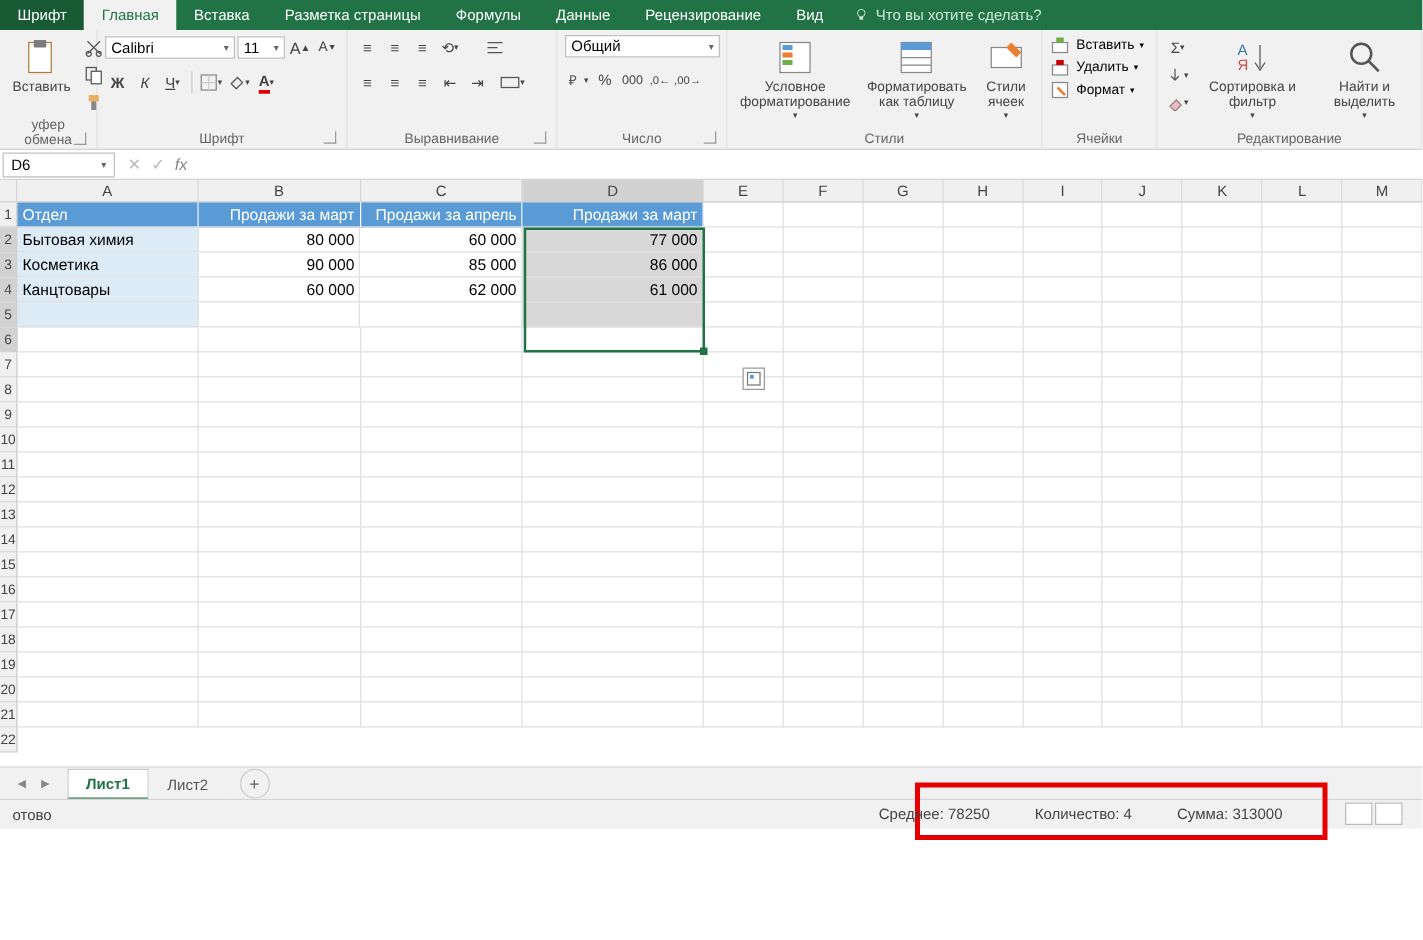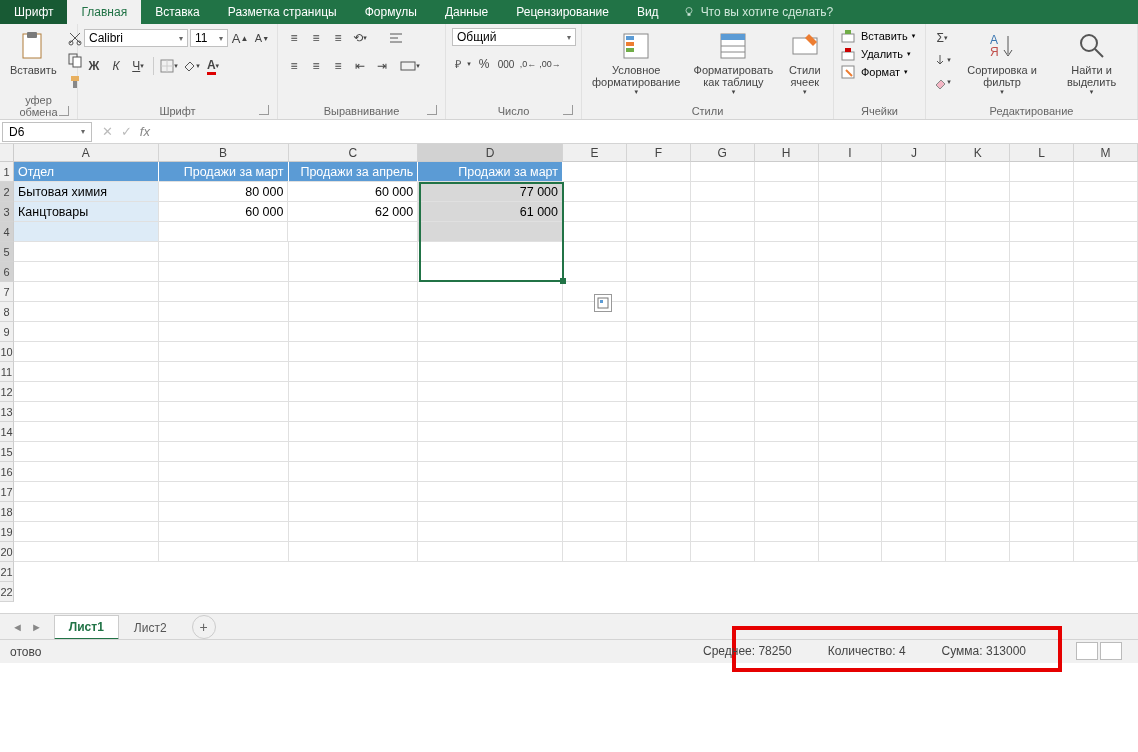--- a/index.html
+++ b/index.html
@@ -415,20 +415,35 @@
         <div class="cell cF"></div>
         <div class="cell cG"></div>
         <div class="cell cH"></div>
         <div class="cell cI"></div>
         <div class="cell cJ"></div>
         <div class="cell cK"></div>
         <div class="cell cL"></div>
         <div class="cell cM"></div>
       </div>
       <div class="cell-row">
+        <div class="cell cA rowlabel">Косметика</div>
+        <div class="cell cB num">90 000</div>
+        <div class="cell cC num">85 000</div>
+        <div class="cell cD num sel-range">86 000</div>
+        <div class="cell cE"></div>
+        <div class="cell cF"></div>
+        <div class="cell cG"></div>
+        <div class="cell cH"></div>
+        <div class="cell cI"></div>
+        <div class="cell cJ"></div>
+        <div class="cell cK"></div>
+        <div class="cell cL"></div>
+        <div class="cell cM"></div>
+      </div>
+      <div class="cell-row">
         <div class="cell cA rowlabel">Канцтовары</div>
         <div class="cell cB num">60 000</div>
         <div class="cell cC num">62 000</div>
         <div class="cell cD num sel-range">61 000</div>
         <div class="cell cE"></div>
         <div class="cell cF"></div>
         <div class="cell cG"></div>
         <div class="cell cH"></div>
         <div class="cell cI"></div>
         <div class="cell cJ"></div>

